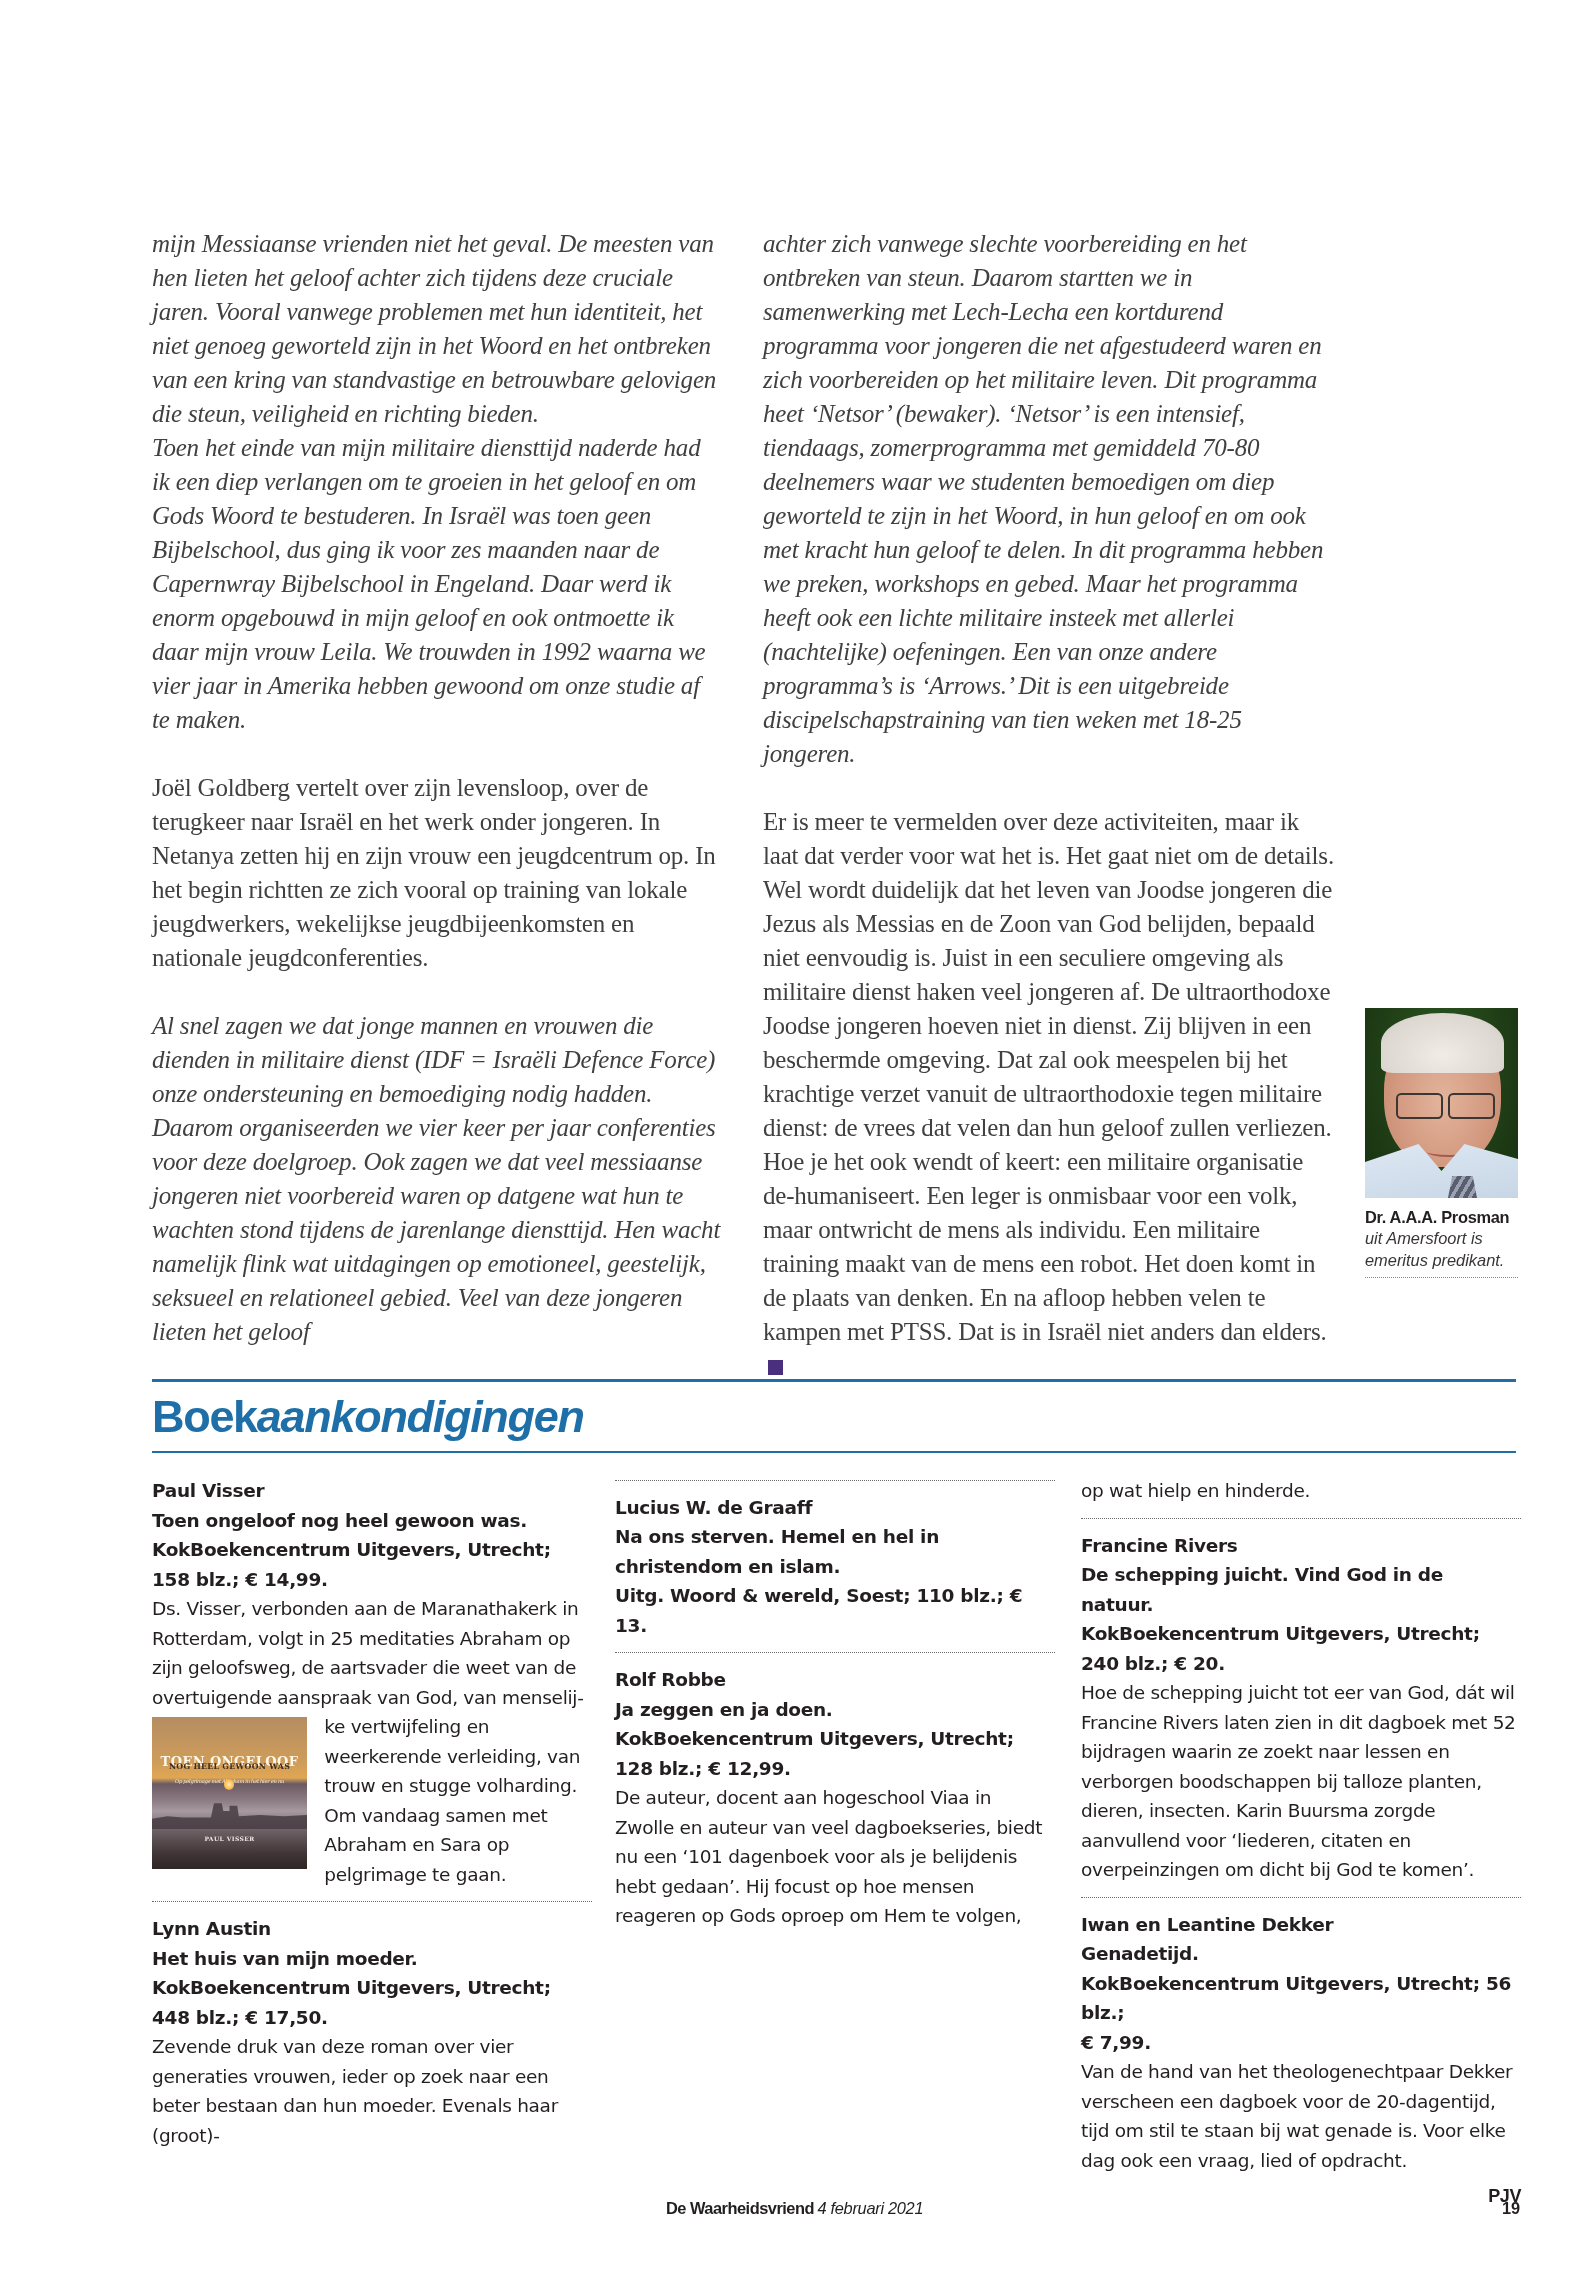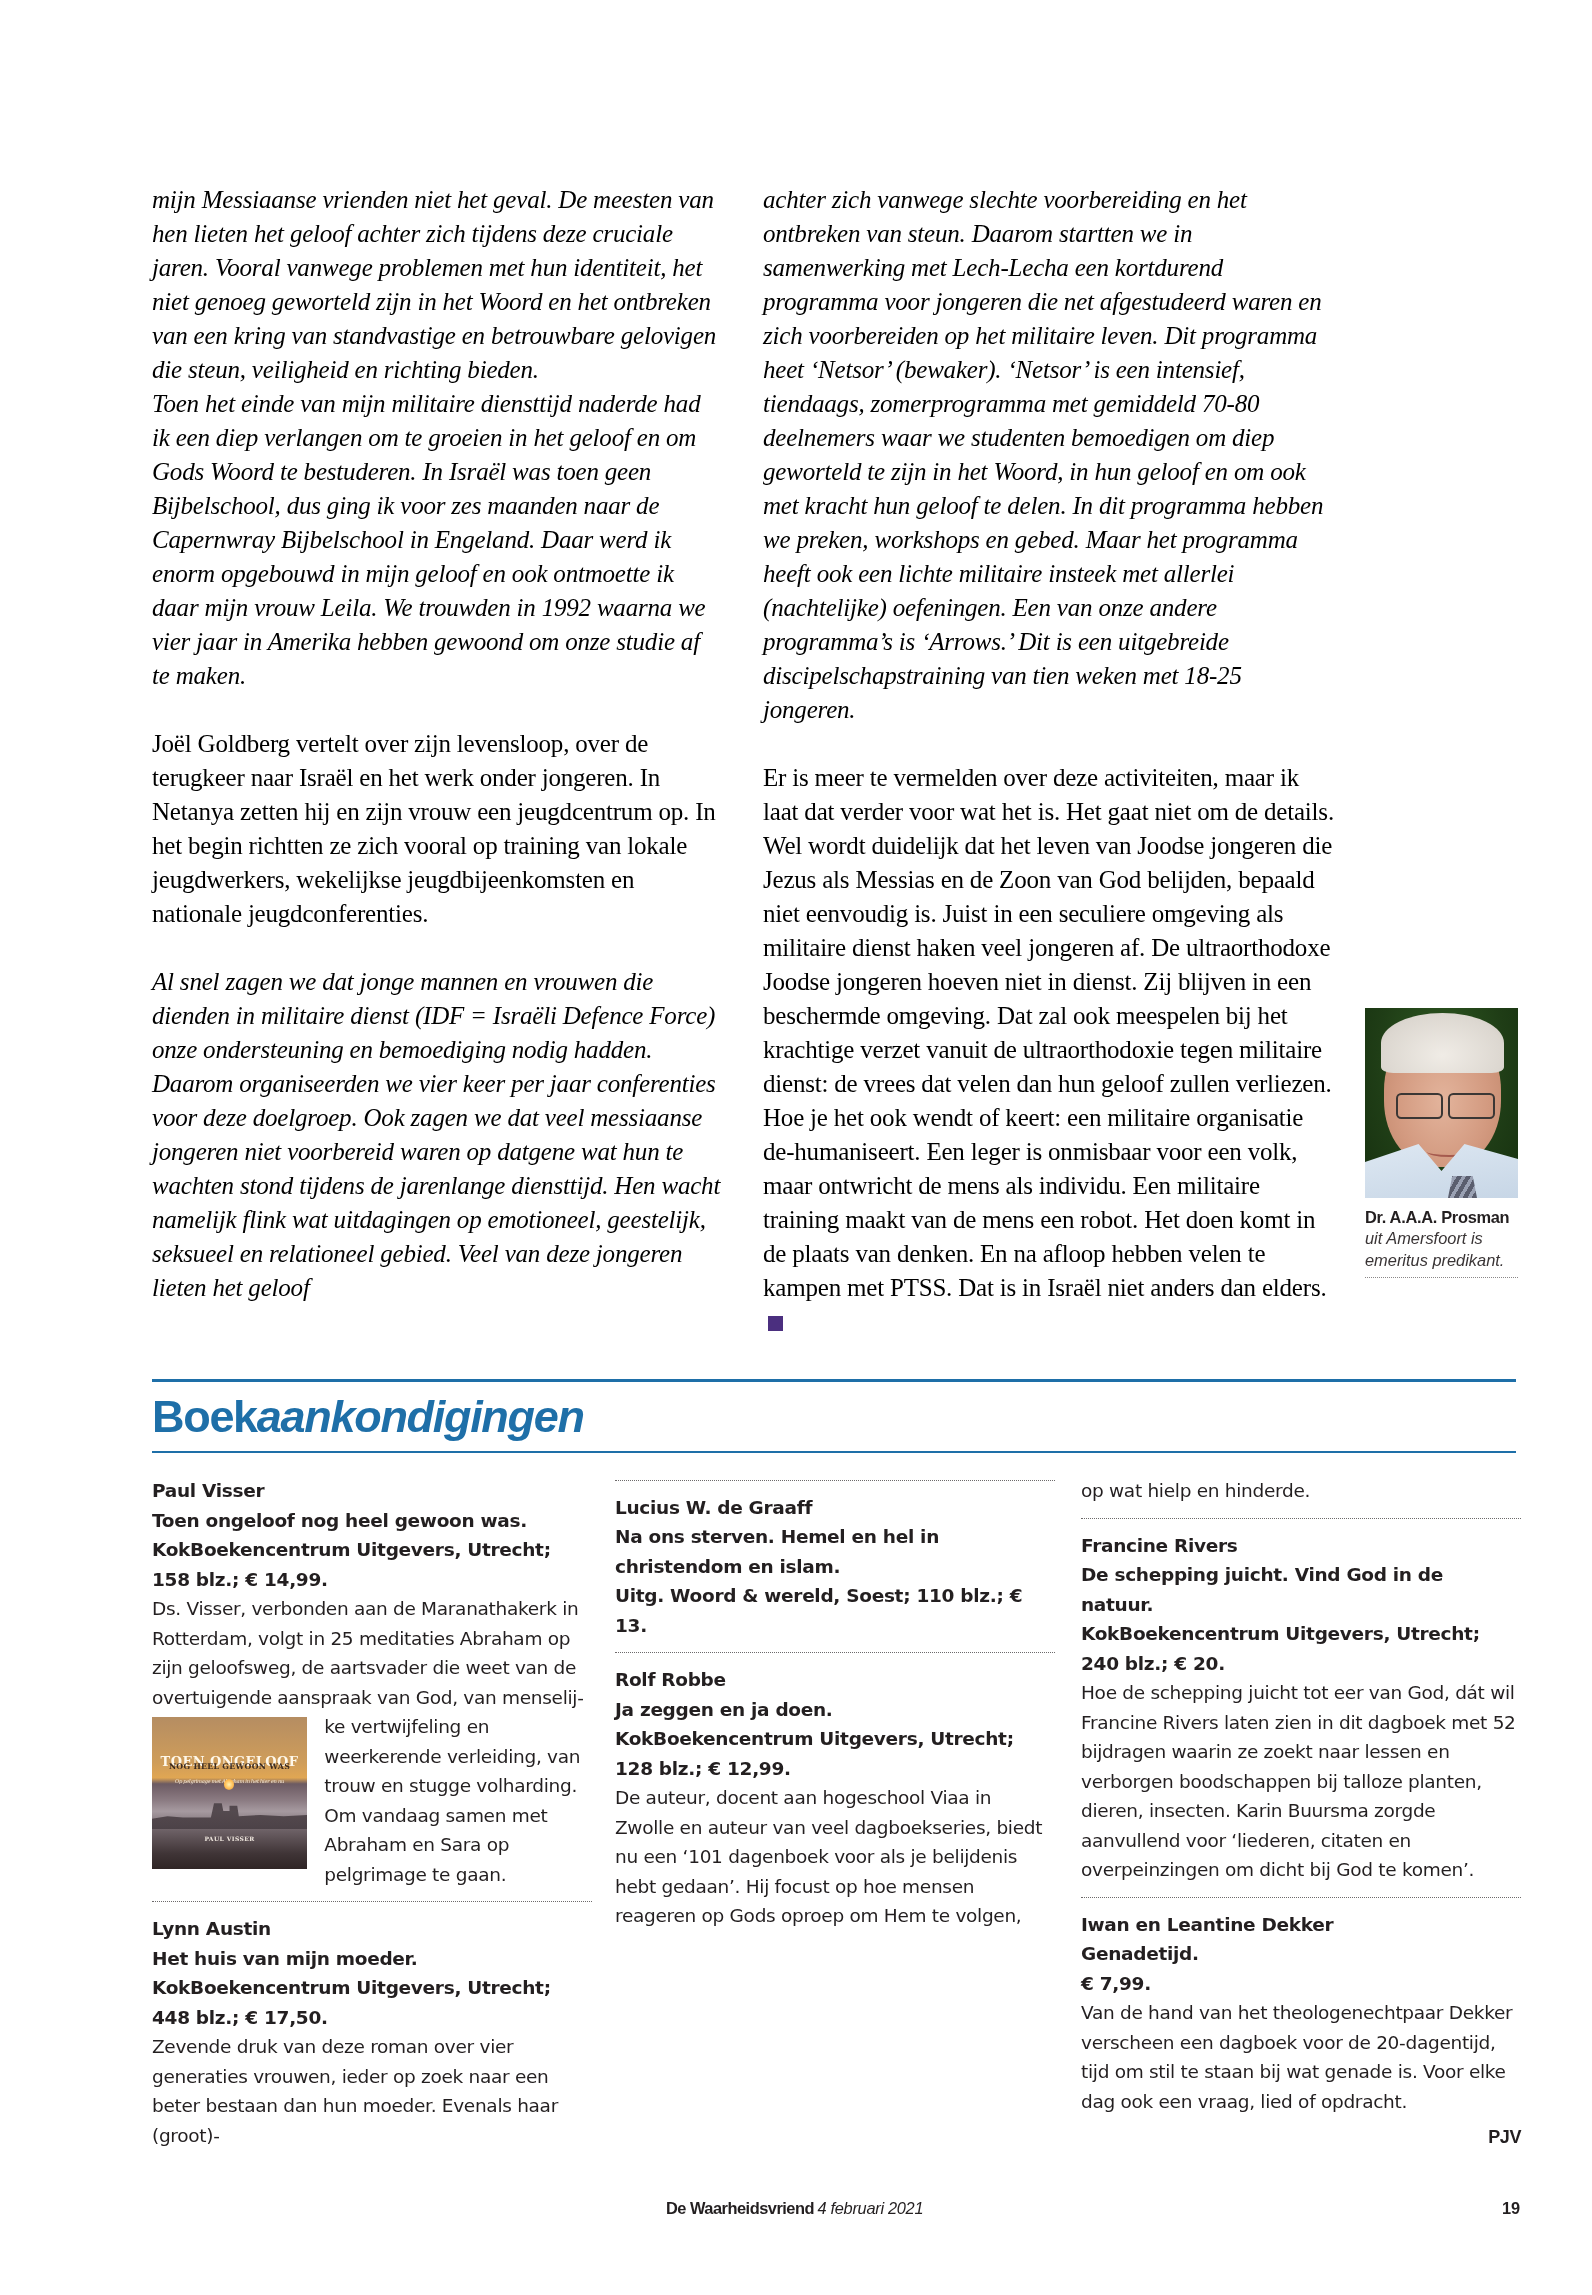--- a/index.html
+++ b/index.html
@@ -3,22 +3,23 @@
 <meta charset="utf-8">
 <style>
   html, body { margin: 0; padding: 0; background: #ffffff; }
   body { width: 1592px; height: 2295px; position: relative; overflow: hidden; color: #231f20; }
 
   .serif-col {
     position: absolute;
     font-family: "Liberation Serif", "DejaVu Serif", serif;
     font-size: 25px;
     line-height: 34px;
-    color: #000000;
+    color: #404040;
     letter-spacing: -0.2px;
+    margin-top: 44px;
   }
   .serif-col p { margin: 0; }
   .serif-col .it { font-style: italic; }
   .serif-col .gap { height: 34px; }
 
   #col1 { left: 152px; top: 183px; width: 571px; }
   #col2 { left: 763px; top: 183px; width: 571px; }
 
   .end-square {
     display: inline-block; width: 14.7px; height: 14.7px;
@@ -230,20 +231,21 @@
   <div class="book">
     <p class="bold">Francine Rivers</p>
     <p class="bold">De schepping juicht. Vind God in de natuur.</p>
     <p class="bold">KokBoekencentrum Uitgevers, Utrecht; 240 blz.; € 20.</p>
     <p>Hoe de schepping juicht tot eer van God, dát wil Francine Rivers laten zien in dit dagboek met 52 bijdragen waarin ze zoekt naar lessen en verborgen boodschappen bij talloze planten, dieren, insecten. Karin Buursma zorgde aanvullend voor ‘liederen, citaten en overpeinzingen om dicht bij God te komen’.</p>
   </div>
   <div class="dotted"></div>
   <div class="book">
     <p class="bold">Iwan en Leantine Dekker</p>
     <p class="bold">Genadetijd.</p>
+    <p class="bold">KokBoekencentrum Uitgevers, Utrecht; 56 blz.;</p>
     <p class="bold">€ 7,99.</p>
     <p>Van de hand van het theologenechtpaar Dekker verscheen een dagboek voor de 20-dagentijd, tijd om stil te staan bij wat genade is. Voor elke dag ook een vraag, lied of opdracht.</p>
   </div>
   <div class="signature">PJV</div>
 </div>
 
 <div id="footer">
   <span class="pub"><span>De Waarheidsvriend</span><span class="date">4 februari 2021</span></span>
   <span class="page">19</span>
 </div>

